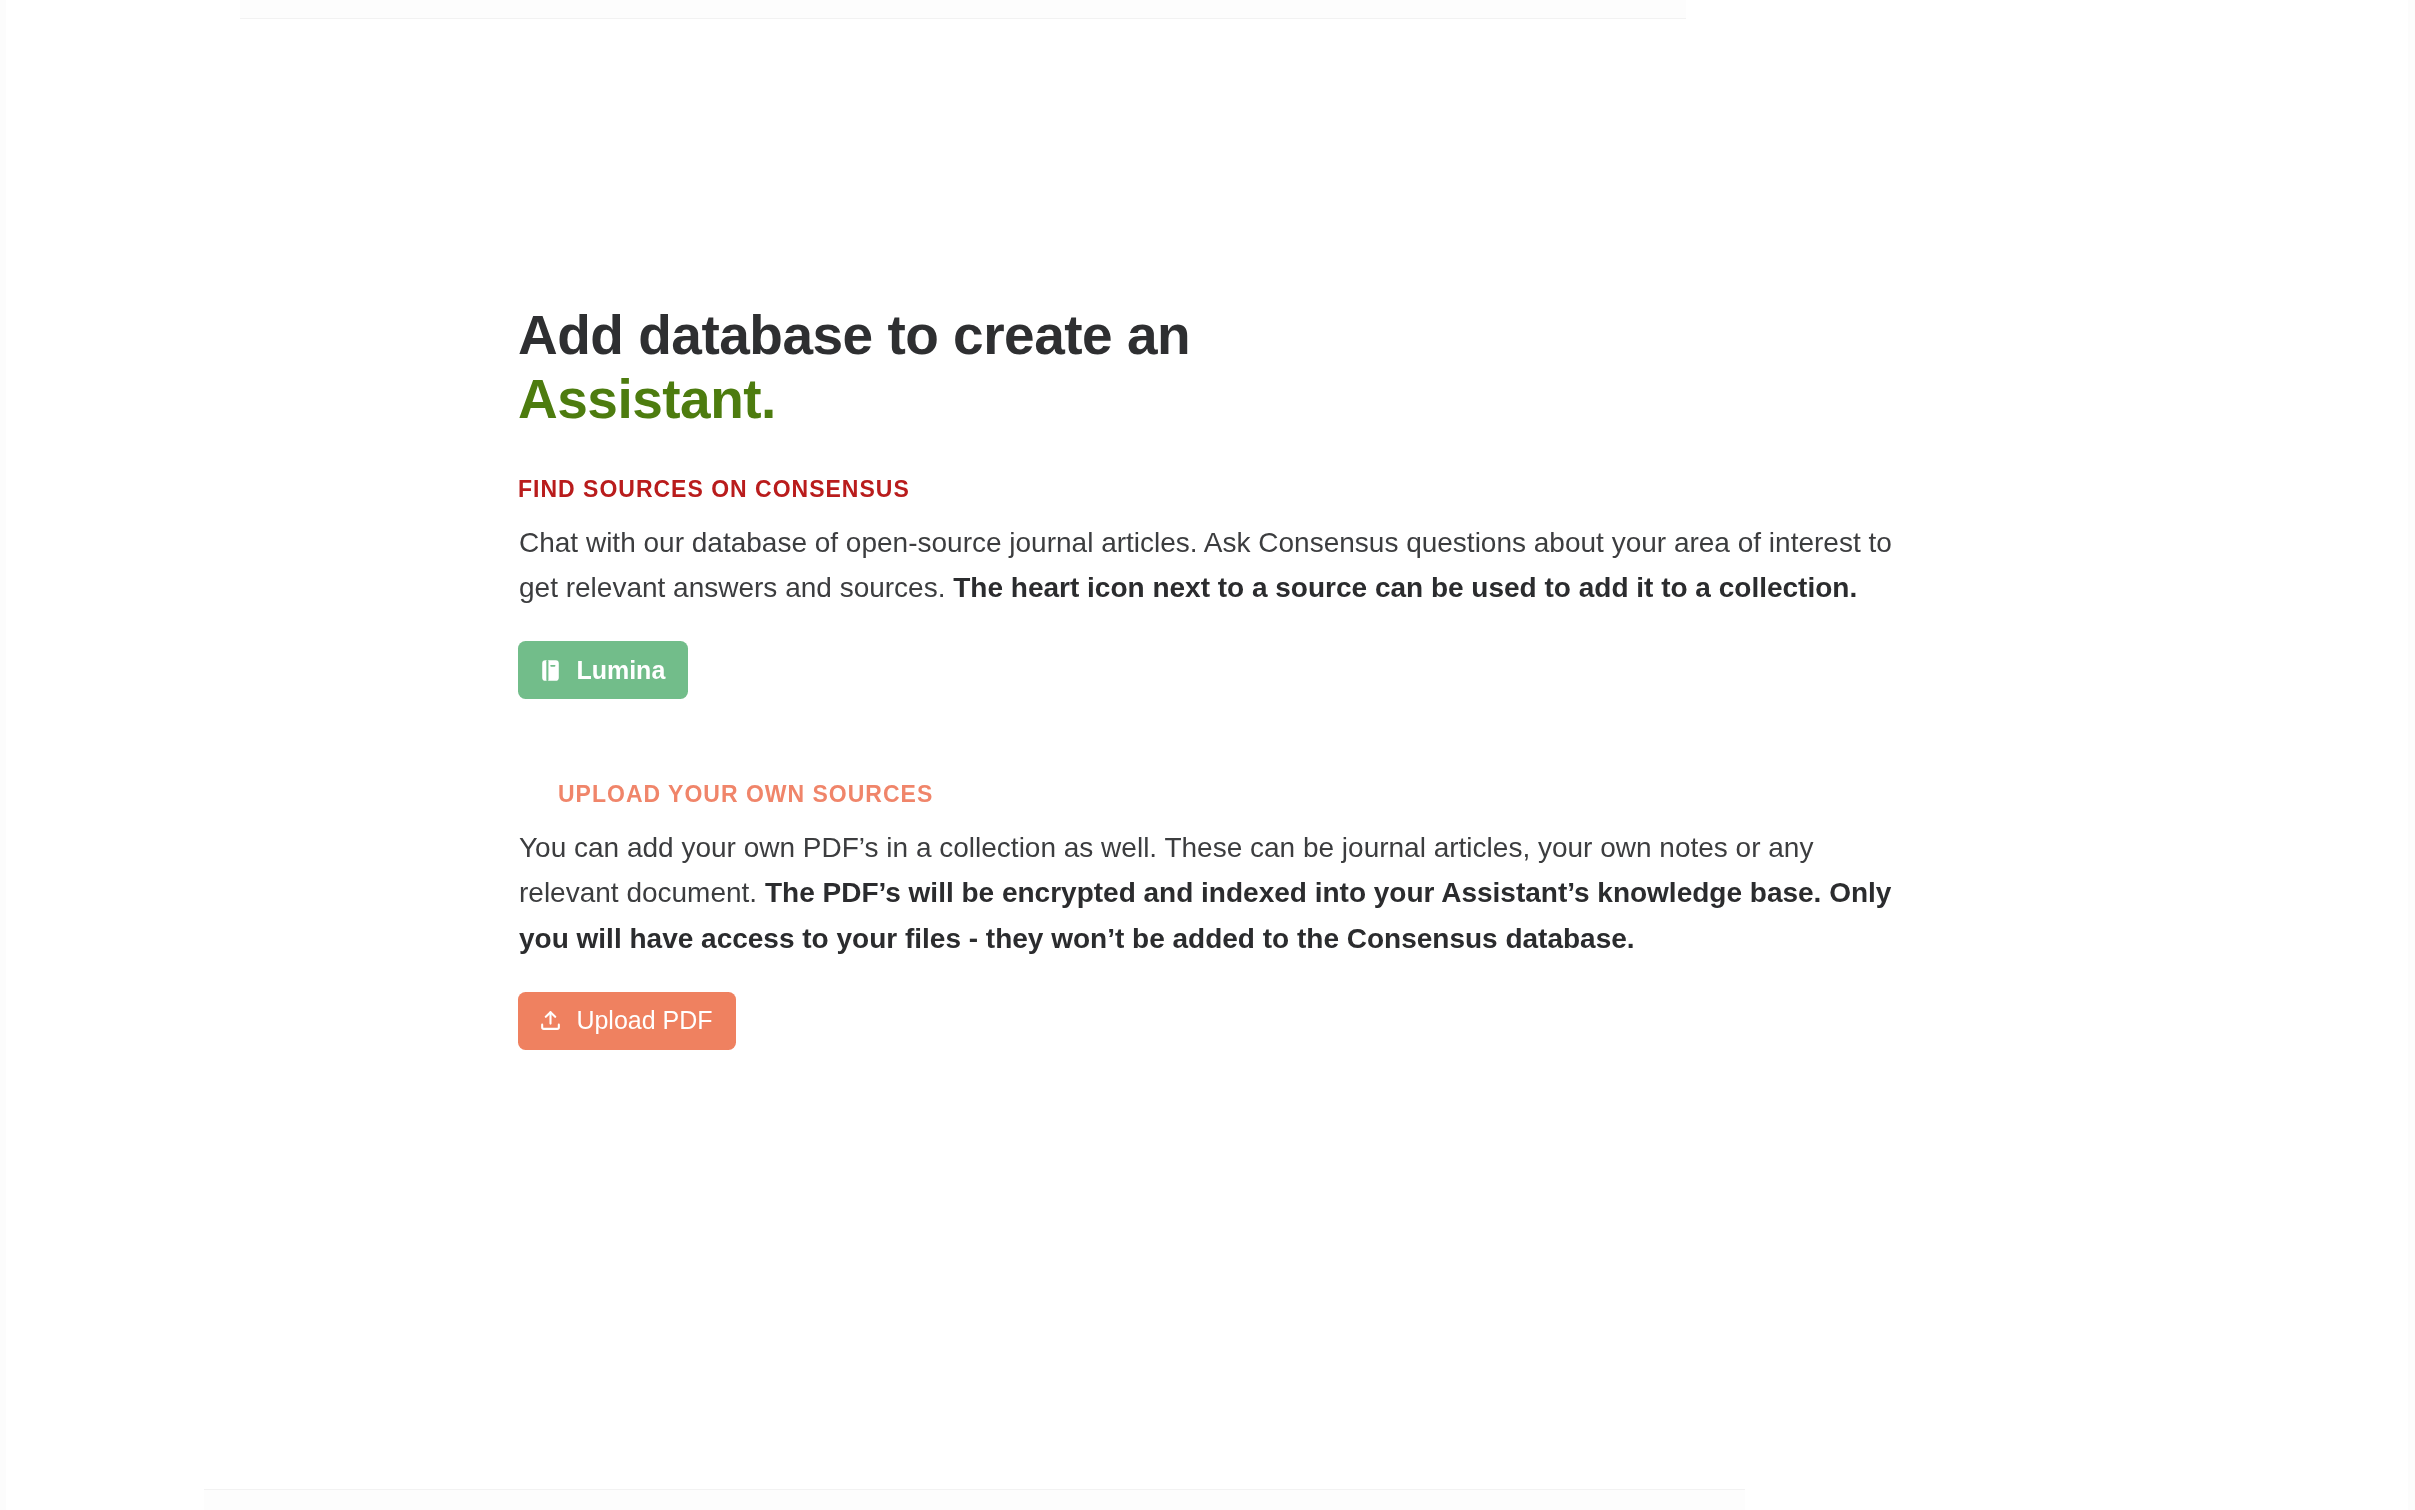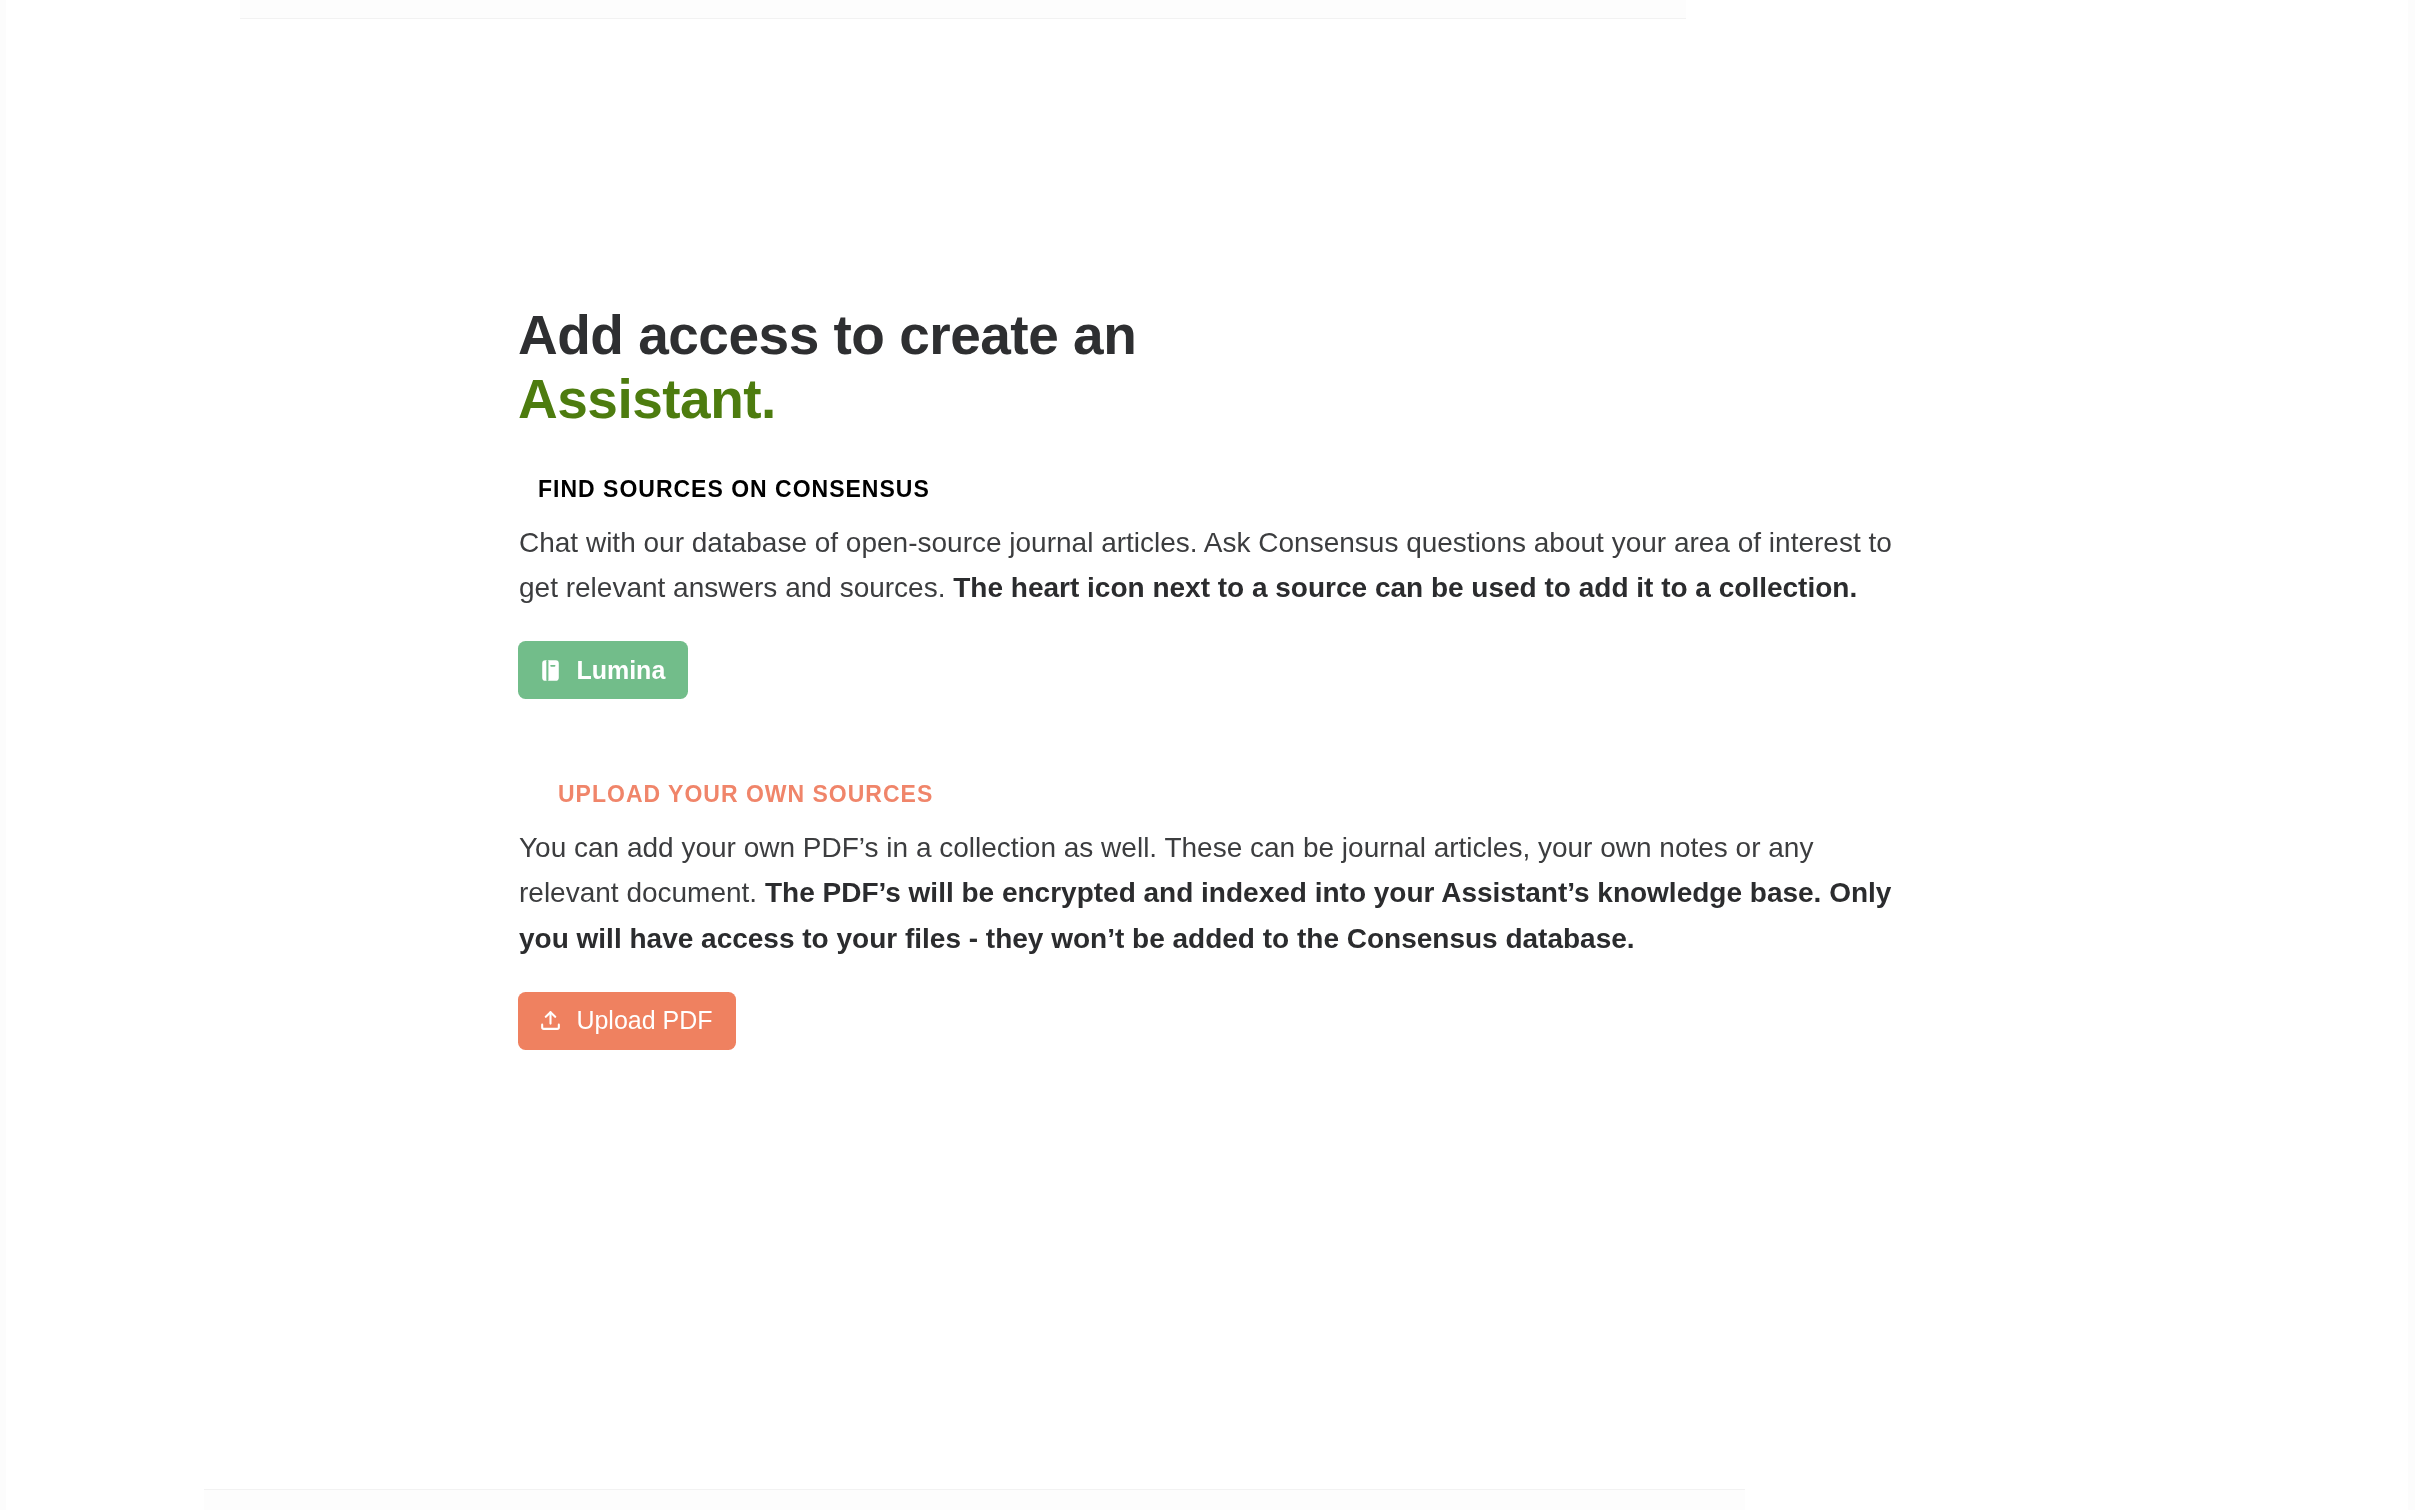--- a/index.html
+++ b/index.html
@@ -76,21 +76,21 @@
     margin-top: 44px;
   }
 
   .eyebrow {
     font-size: 23px;
     font-weight: bold;
     letter-spacing: 1px;
     text-transform: uppercase;
     margin: 0 0 17px 0;
   }
-  .eyebrow.green { color: #000000; margin-left: 20px; }
+  .eyebrow.green { color: #b91c1c; }
   .eyebrow.orange { color: #f0856a; margin-left: 40px; }
 
   .body-text {
     font-size: 28px;
     line-height: 1.62;
     color: #3c3d3f;
     max-width: 1398px;
     margin: 1px;
   }
   .body-text .strong {
@@ -131,21 +131,21 @@
 <div class="page">
 
   <div class="edge-strip-top"></div>
   <div class="side-shade-left"></div>
   <div class="side-shade-right"></div>
   <div class="edge-strip-bottom"></div>
 
   <div class="content">
 
     <h1 class="headline">
-      <span>Add access to create an</span>
+      <span>Add database to create an</span>
       <span class="accent">Assistant.</span>
     </h1>
 
     <div class="section">
       <div class="eyebrow green">FIND SOURCES ON CONSENSUS</div>
       <p class="body-text"><span>Chat with our database of open-source journal articles. Ask Consensus questions about your area of interest to get relevant answers and sources. </span><span class="strong">The heart icon next to a source can be used to add it to a collection.</span></p>
 
       <button class="btn btn-lumina">
         <span class="icon">
           <svg width="25" height="25" viewBox="0 0 24 24" fill="none" stroke="#ffffff" stroke-width="1.9" stroke-linecap="round" stroke-linejoin="round">

